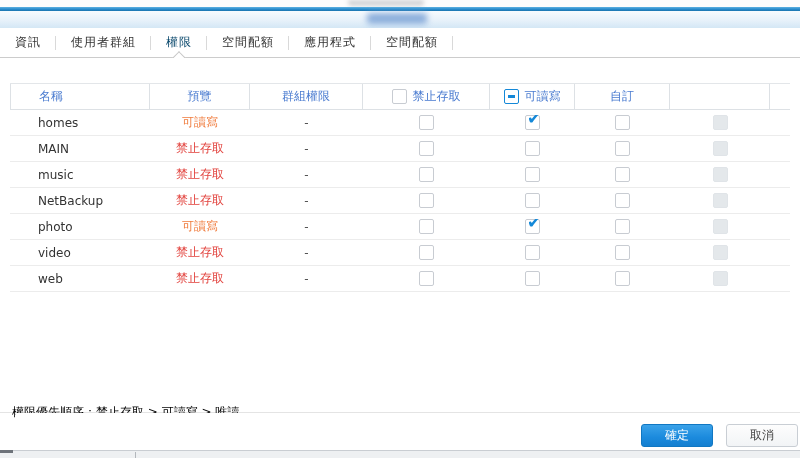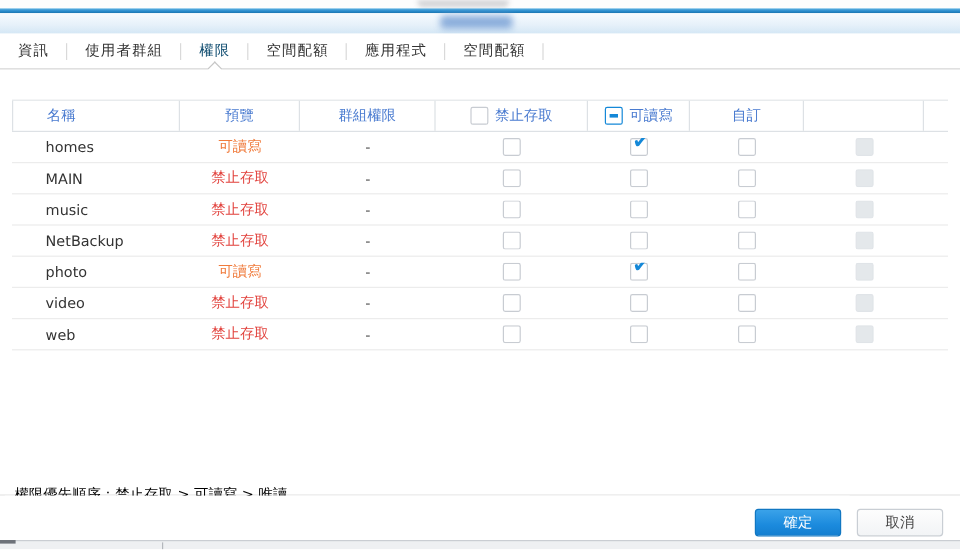--- a/index.html
+++ b/index.html
@@ -47,21 +47,21 @@
   .cb{position:relative;display:inline-block;width:15px;height:15px;background:#fff;border:1px solid #c8ccd2;border-radius:2px;box-sizing:border-box;}
   .cb.indeterminate{border-color:#1488d8;}
   .cb.indeterminate::after{content:"";position:absolute;left:3px;top:5px;width:7px;height:3px;background:#1488d8;}
   .cb.checked::after{content:"\2714";position:absolute;left:1px;top:-8px;font-size:17px;font-weight:bold;color:#1488d8;}
   .cb.disabled{background:#e4e8eb;border-color:#e0e4e8;}
 
   
   .note{position:absolute;left:12px;top:326px;color:#000000;margin-top:20px;}
 
   
-  .btnbar{position:absolute;left:4px;top:413px;width:704px;height:37px;background:#fff;}
+  .btnbar{position:absolute;left:16px;top:413px;width:704px;height:37px;background:#fff;}
   .btn{position:absolute;top:11px;width:72px;height:23px;border-radius:3px;font-size:12px;display:flex;align-items:center;justify-content:center;box-sizing:border-box;cursor:default;}
   .btn.ok{left:625px;background:linear-gradient(180deg,#3aa2e9 0%,#1b8add 60%,#147fd0 100%);border:1px solid #1177c2;color:#fff;}
   .btn.cancel{left:710px;background:linear-gradient(180deg,#fdfdfd 0%,#f2f4f6 100%);border:1px solid #c9ced4;color:#444;}
 
   
   .bottom-strip{position:absolute;left:0;top:450px;width:800px;height:8px;background:#eef0f2;border-top:1px solid #c9cdd2;box-sizing:border-box;}
   .bstrip-dark{position:absolute;left:0;top:450px;width:13px;height:3px;background:#6e737a;}
   .bstrip-tick{position:absolute;left:135px;top:452px;width:1px;height:6px;background:#b3b7bc;}
 
   

